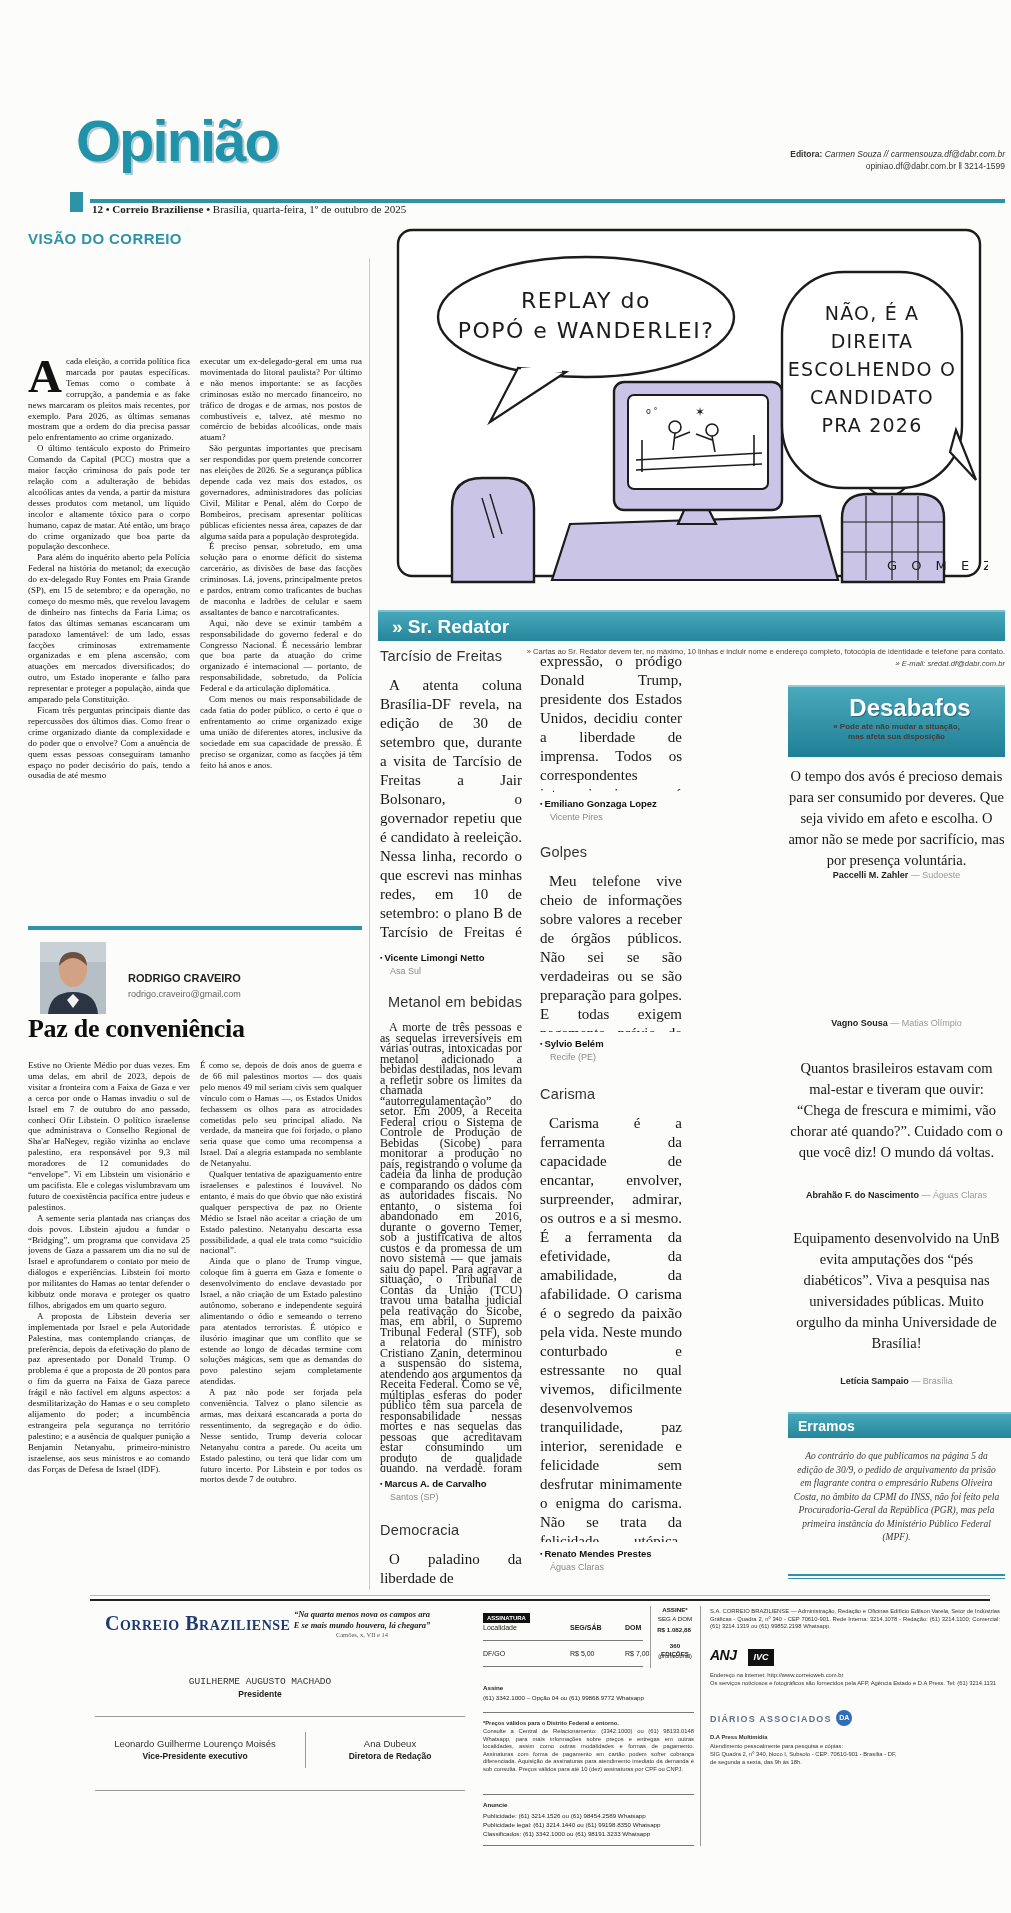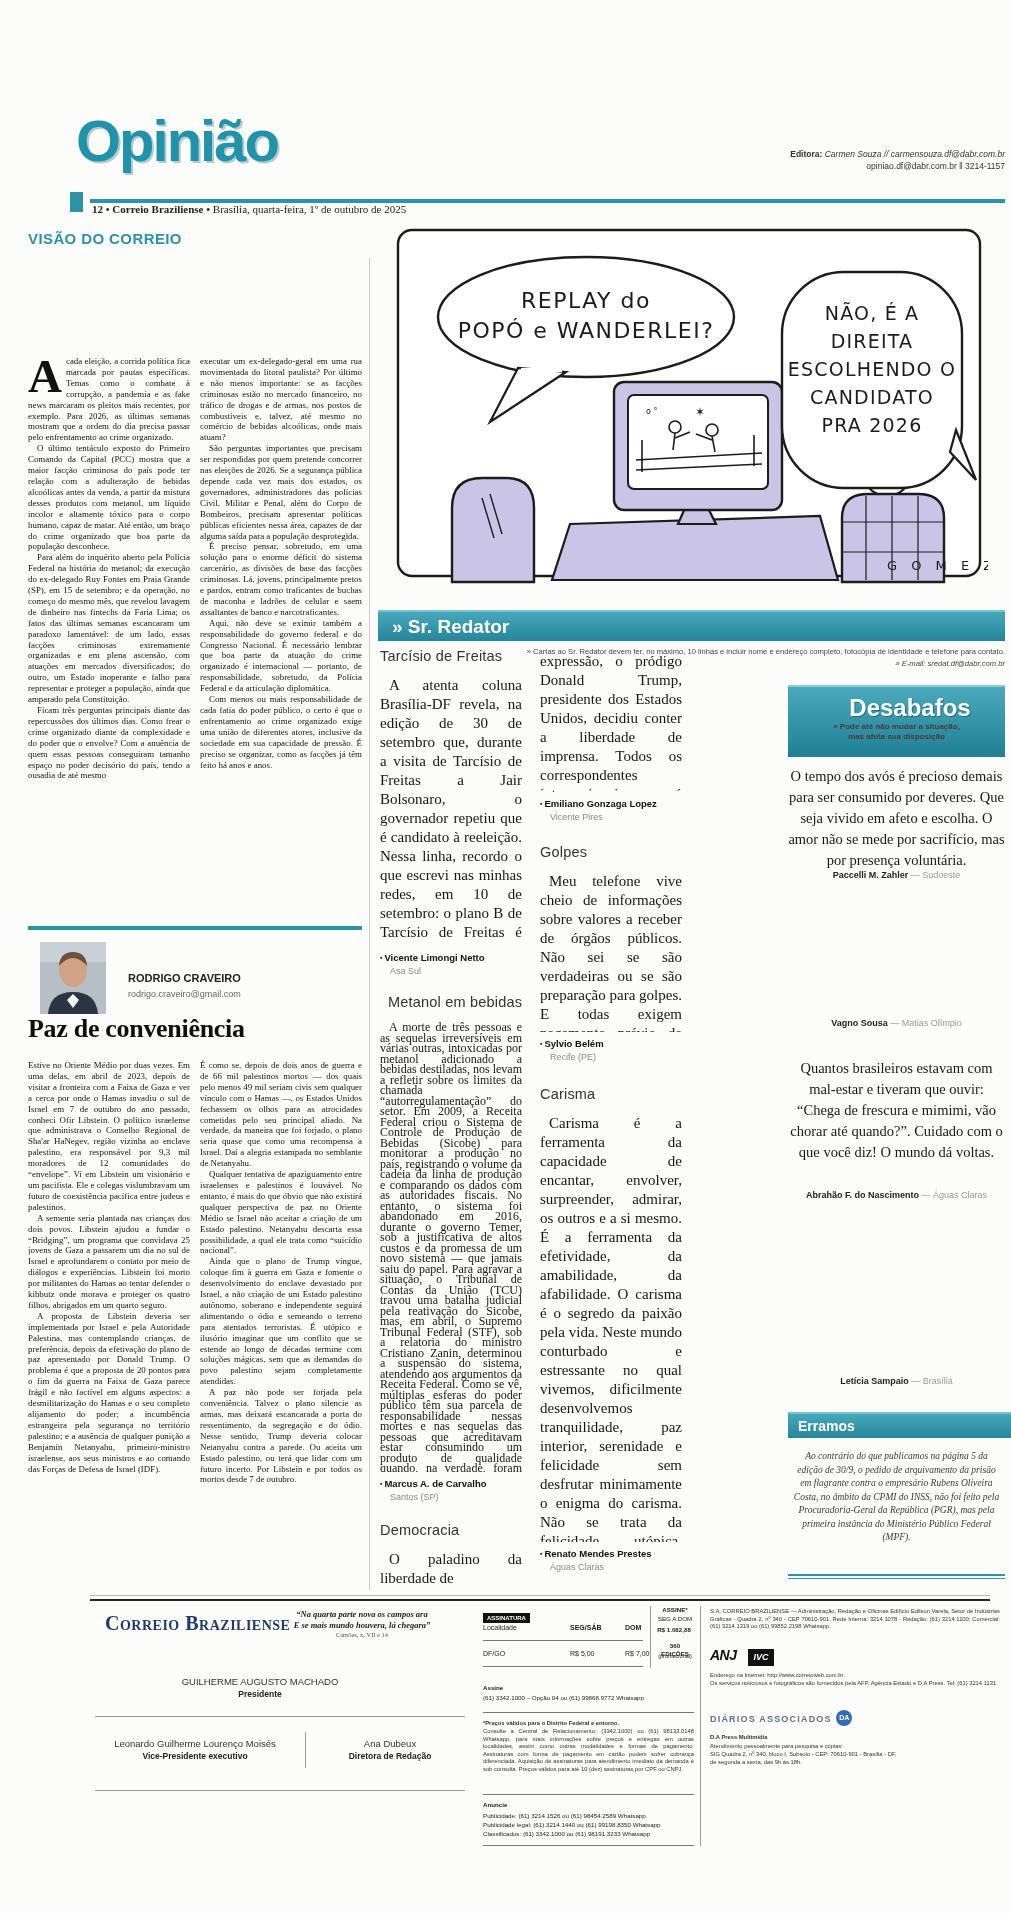--- a/index.html
+++ b/index.html
@@ -86,21 +86,21 @@
 <div class="page">
 
   <div class="abs oplogo" style="left:76px;top:112px;">Opinião</div>
   <div class="toprule"></div>
   <div class="datesq"></div>
   <div class="abs dateline" style="left:92px;top:203px;width:500px;">
     <b>12 • Correio Braziliense •</b><span> Brasília, quarta-feira, 1º de outubro de 2025</span>
   </div>
   <div class="abs editorline" style="left:600px;top:148px;width:405px;">
     <div><b>Editora:</b><i> Carmen Souza // carmensouza.df@dabr.com.br</i></div>
-    <div><span>opiniao.df@dabr.com.br ‖ 3214-1157</span></div>
+    <div><span>opiniao.df@dabr.com.br ‖ 3214-1599</span></div>
   </div>
 
   <div class="vrule" style="left:369px;top:258px;height:1332px;"></div>
 
   <div class="abs kicker" style="left:28px;top:230px;">VISÃO DO CORREIO</div>
   <div class="abs bodycol" style="left:28px;top:356px;width:162px;height:562px;">
     <p class="pfirst"><span class="dropcap">A</span><span>cada eleição, a corrida política fica marcada por pautas específicas. Temas como o combate à corrupção, a pandemia e as fake news marcaram os pleitos mais recentes, por exemplo. Para 2026, as últimas semanas mostram que a ordem do dia precisa passar pelo enfrentamento ao crime organizado.</span></p>
     <p>O último tentáculo exposto do Primeiro Comando da Capital (PCC) mostra que a maior facção criminosa do país pode ter relação com a adulteração de bebidas alcoólicas antes da venda, a partir da mistura desses produtos com metanol, um líquido incolor e altamente tóxico para o corpo humano, capaz de matar. Até então, um braço do crime organizado que boa parte da população desconhece.</p>
     <p>Para além do inquérito aberto pela Polícia Federal na história do metanol; da execução do ex-delegado Ruy Fontes em Praia Grande (SP), em 15 de setembro; e da operação, no começo do mesmo mês, que revelou lavagem de dinheiro nas fintechs da Faria Lima; os fatos das últimas semanas escancaram um paradoxo lamentável: de um lado, essas facções criminosas extremamente organizadas e em plena ascensão, com atuações em mercados diversificados; do outro, um Estado inoperante e falho para representar e proteger a população, ainda que amparado pela Constituição.</p>
     <p>Ficam três perguntas principais diante das repercussões dos últimos dias. Como frear o crime organizado diante da complexidade e do poder que o envolve? Com a anuência de quem essas pessoas conseguiram tamanho espaço no poder decisório do país, tendo a ousadia de até mesmo</p>
@@ -241,38 +241,39 @@
 
   <div class="abs dessig" style="left:788px;top:1018px;width:217px;">
     <span>Vagno Sousa</span><span class="loc"> — Matias Olímpio</span>
   </div>
 
   <div class="abs desitem" style="left:788px;top:1058px;width:217px;height:130px;">Quantos brasileiros estavam com mal-estar e tiveram que ouvir: “Chega de frescura e mimimi, vão chorar até quando?”. Cuidado com o que você diz! O mundo dá voltas.</div>
   <div class="abs dessig" style="left:788px;top:1190px;width:217px;">
     <span>Abrahão F. do Nascimento</span><span class="loc"> — Águas Claras</span>
   </div>
 
+  <div class="abs desitem" style="left:788px;top:1228px;width:217px;height:150px;">Equipamento desenvolvido na UnB evita amputações dos “pés diabéticos”. Viva a pesquisa nas universidades públicas. Muito orgulho da minha Universidade de Brasília!</div>
   <div class="abs dessig" style="left:788px;top:1376px;width:217px;text-align:center;">
     <span>Letícia Sampaio</span><span class="loc"> — Brasília</span>
   </div>
 
   <div class="errbar" style="left:788px;top:1412px;width:217px;height:24px;">Erramos</div>
   <div class="abs errtext" style="left:792px;top:1450px;width:209px;height:120px;">Ao contrário do que publicamos na página 5 da edição de 30/9, o pedido de arquivamento da prisão em flagrante contra o empresário Rubens Oliveira Costa, no âmbito da CPMI do INSS, não foi feito pela Procuradoria-Geral da República (PGR), mas pela primeira instância do Ministério Público Federal (MPF).</div>
   <div class="dblrule" style="left:788px;top:1574px;width:217px;"></div>
 
   <div class="hline" style="left:90px;top:1595px;width:900px;background:#b9b9b5;"></div>
   <div class="abs" style="left:90px;top:1599px;width:900px;height:2px;background:#222;"></div>
 
   <div class="abs cblogo" style="left:105px;top:1612px;">Correio Braziliense</div>
   <div class="abs" style="left:262px;top:1609px;width:200px;">
-    <div class="quote">“Na quarta parte nova os campos ara</div>
+    <div class="quote">“Na quarta menos nova os campos ara</div>
     <div class="quote">E se mais mundo houvera, lá chegara”</div>
     <div class="quoteattr">Camões, x, VII e 14</div>
   </div>
-  <div class="abs offname" style="left:95px;top:1676px;width:330px;">GUILHERME AUGUSTO MACHADO</div>
+  <div class="abs offname" style="left:95px;top:1676px;width:330px;font-family:Liberation Mono, monospace;">GUILHERME AUGUSTO MACHADO</div>
   <div class="abs offtitle" style="left:95px;top:1689px;width:330px;">Presidente</div>
   <div class="hline" style="left:95px;top:1716px;width:370px;"></div>
   <div class="abs offname" style="left:95px;top:1738px;width:200px;">Leonardo Guilherme Lourenço Moisés</div>
   <div class="abs offtitle" style="left:95px;top:1751px;width:200px;">Vice-Presidente executivo</div>
   <div class="vrule" style="left:305px;top:1732px;height:36px;background:#999;"></div>
   <div class="abs offname" style="left:315px;top:1738px;width:150px;">Ana Dubeux</div>
   <div class="abs offtitle" style="left:315px;top:1751px;width:150px;">Diretora de Redação</div>
   <div class="hline" style="left:95px;top:1790px;width:370px;"></div>
 
   <div class="abs" style="left:483px;top:1606px;"><span class="tlabel">ASSINATURA</span></div>

